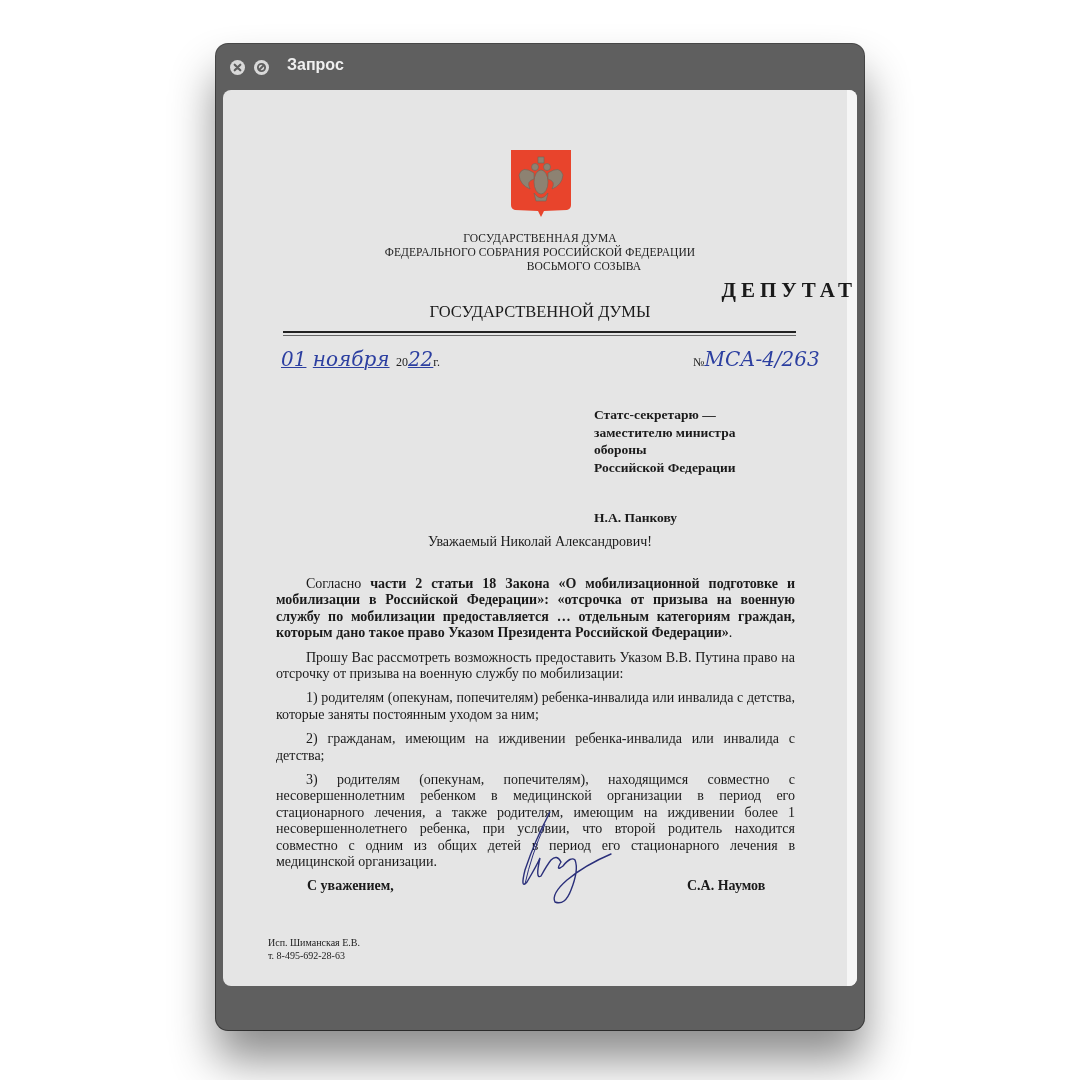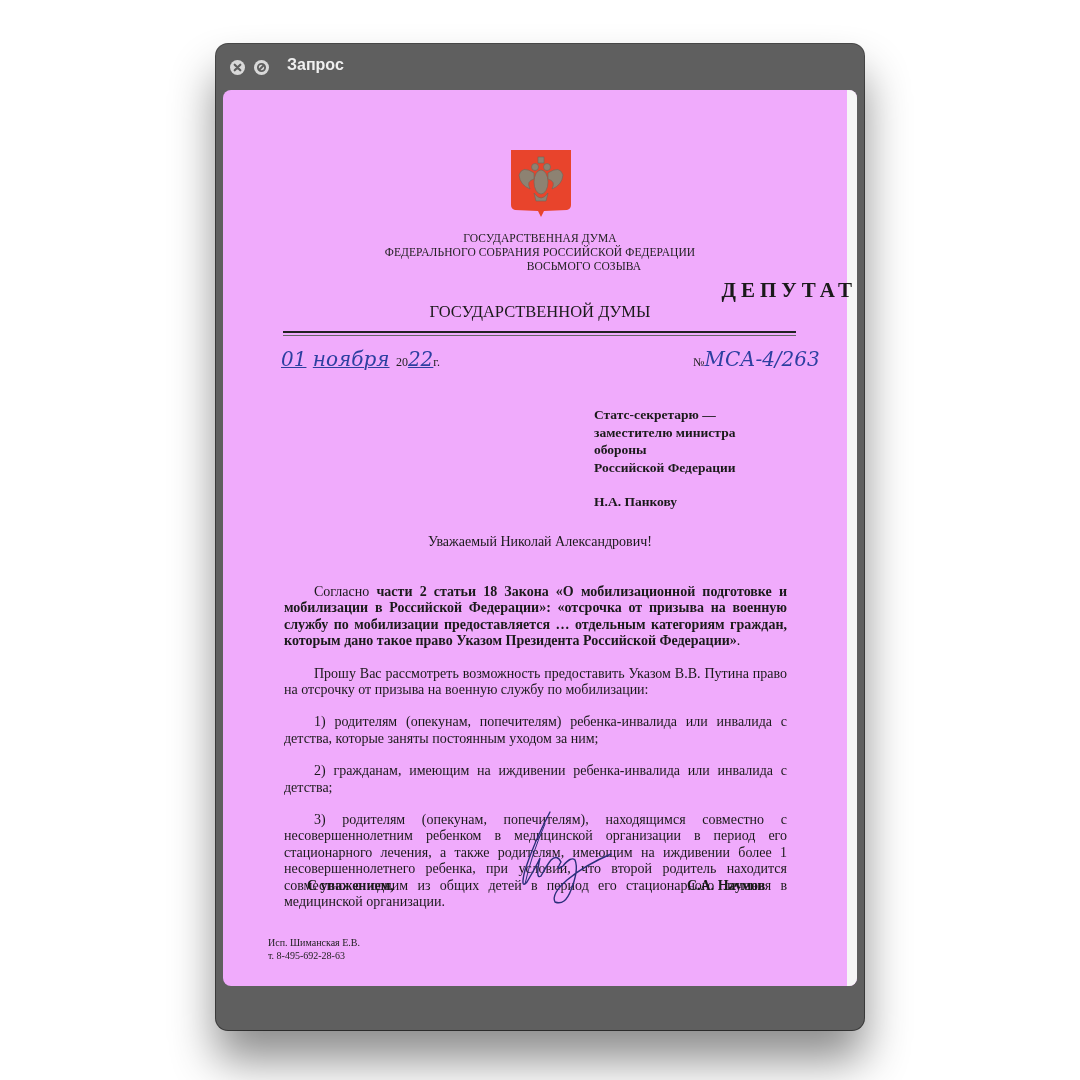--- a/index.html
+++ b/index.html
@@ -22,21 +22,21 @@
   }
   .tb-btn svg { display:block; }
   .tb-close { left:14px; }
   .tb-block { left:38px; }
   .tb-title {
     position:absolute; left:71px; top:12px;
     font-family:"Liberation Sans", sans-serif; font-weight:bold; font-size:16px; color:#efefef;
   }
   .content {
     position:absolute; left:7px; top:46px; width:634px; height:896px;
-    background:#f0abfc; border-radius:8px; overflow:hidden;
+    background:#e5e5e5; border-radius:8px; overflow:hidden;
   }
   .scroll-gutter {
     position:absolute; right:0; top:0; width:10px; height:100%; background:#f6f6f6;
   }
   .doc { position:absolute; left:0; top:0; width:634px; height:896px; color:#1a1a1a; }
   .emblem {
     position:absolute; left:287px; top:59px; width:62px; height:68px;
   }
   .hdr {
     position:absolute; left:0; width:634px; text-align:center; font-size:11.5px; color:#222; letter-spacing:0.1px;
@@ -62,29 +62,29 @@
   .date-line .g { font-style:normal; font-size:12px; color:#222; font-family:"Liberation Serif", serif; }
   .num-line {
     position:absolute; left:470px; top:257px; font-size:20px; color:#2c3fa0;
     font-family:"DejaVu Serif", serif; font-style:italic;
   }
   .num-line .g { font-style:normal; font-size:12px; color:#222; font-family:"Liberation Serif", serif; }
   .num-line .u { text-decoration-thickness:1px; }
   .addressee {
     position:absolute; left:371px; top:316px; font-weight:bold; font-size:13.5px; line-height:17.5px; color:#1a1a1a;
   }
-  .addressee .name { margin-top:17px; }
+  .addressee .name { margin-top:33px; }
   .greeting {
     position:absolute; left:0; width:634px; top:444px; text-align:center; font-weight:normal; font-size:14px;
   }
   .body {
     position:absolute; left:45px; top:478px; width:535px; font-size:14px; line-height:16.4px; text-align:justify;
     color:#1a1a1a;
   }
-  .body p { margin:16px; text-indent:30px; }
+  .body p { margin:8px; text-indent:30px; }
   .body b { font-weight:bold; }
   .sign-row { position:absolute; top:788px; left:0; width:634px; font-weight:bold; font-size:14px; }
   .regards { position:absolute; left:84px; }
   .signer { position:absolute; left:464px; }
   .signature { position:absolute; left:272px; top:720px; width:120px; height:100px; }
   .executor { position:absolute; left:45px; top:846px; font-size:10px; line-height:13px; color:#222; }
 </style>
 </head>
 <body>
 

